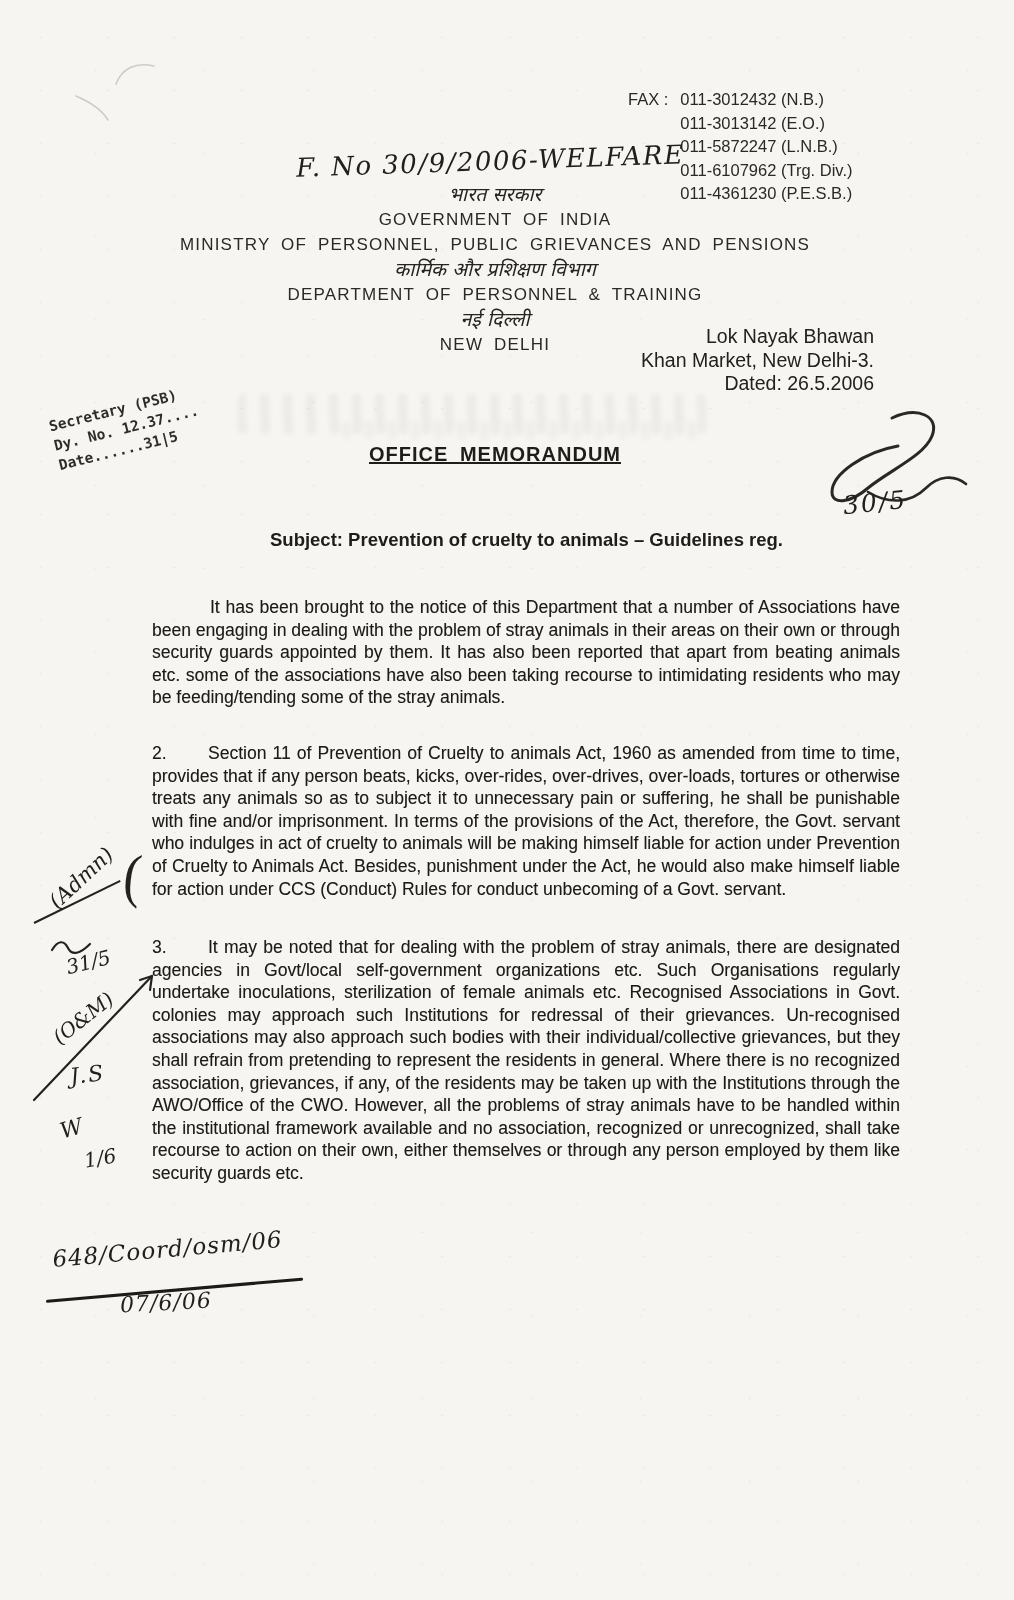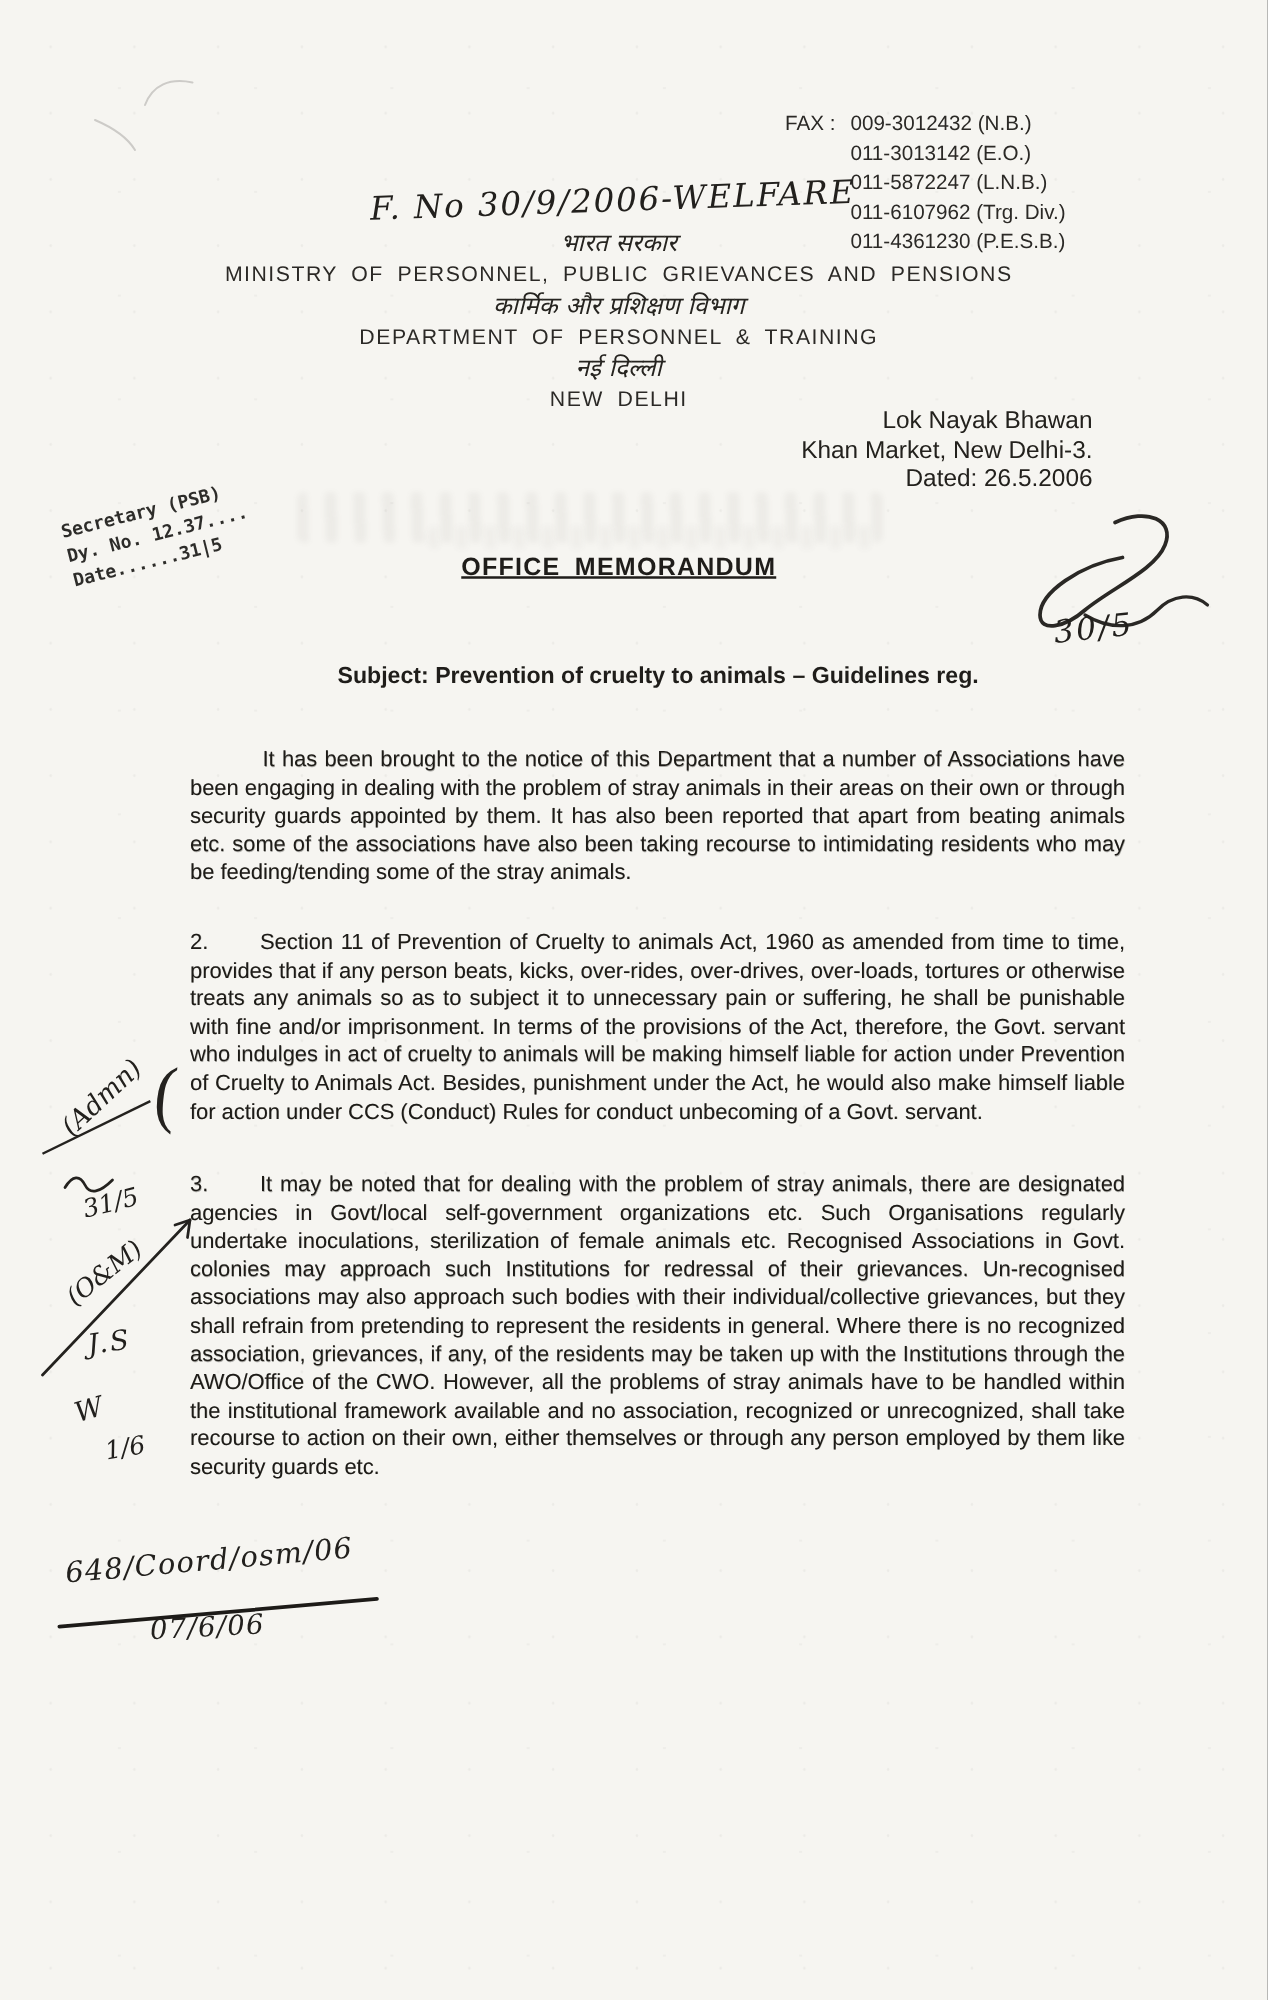--- a/index.html
+++ b/index.html
@@ -108,32 +108,33 @@
 
 <div class="paper">
 
   <svg class="corner-scribble" width="110" height="70" viewBox="0 0 110 70">
     <path d="M 98 8 C 80 4 66 10 60 26 M 20 38 C 34 44 46 52 52 62" fill="none" stroke="rgba(40,38,34,0.4)" stroke-width="1.6" stroke-linecap="round"></path>
   </svg>
 
   <div class="fax sans">
     <div class="fax-label">FAX :</div>
     <div class="fax-lines">
-      <div>009-3012432 (N.B.)</div>
+      <div>011-3012432 (N.B.)</div>
       <div>011-3013142 (E.O.)</div>
       <div>011-5872247 (L.N.B.)</div>
       <div>011-6107962 (Trg. Div.)</div>
       <div>011-4361230 (P.E.S.B.)</div>
     </div>
   </div>
 
   <div class="fileno hand">F. No 30/9/2006-WELFARE</div>
 
   <div class="letterhead">
     <span class="lh-line lh-hi hindi">भारत सरकार</span>
+    <span class="lh-line lh-en sans">GOVERNMENT OF INDIA</span>
     <span class="lh-line lh-en sans">MINISTRY OF PERSONNEL, PUBLIC GRIEVANCES AND PENSIONS</span>
     <span class="lh-line lh-hi hindi">कार्मिक और प्रशिक्षण विभाग</span>
     <span class="lh-line lh-en sans">DEPARTMENT OF PERSONNEL &amp; TRAINING</span>
     <span class="lh-line lh-hi hindi">नई दिल्ली</span>
     <span class="lh-line lh-en sans">NEW DELHI</span>
   </div>
 
   <div class="addr serif">
     <div>Lok Nayak Bhawan</div>
     <div>Khan Market, New Delhi-3.</div>

